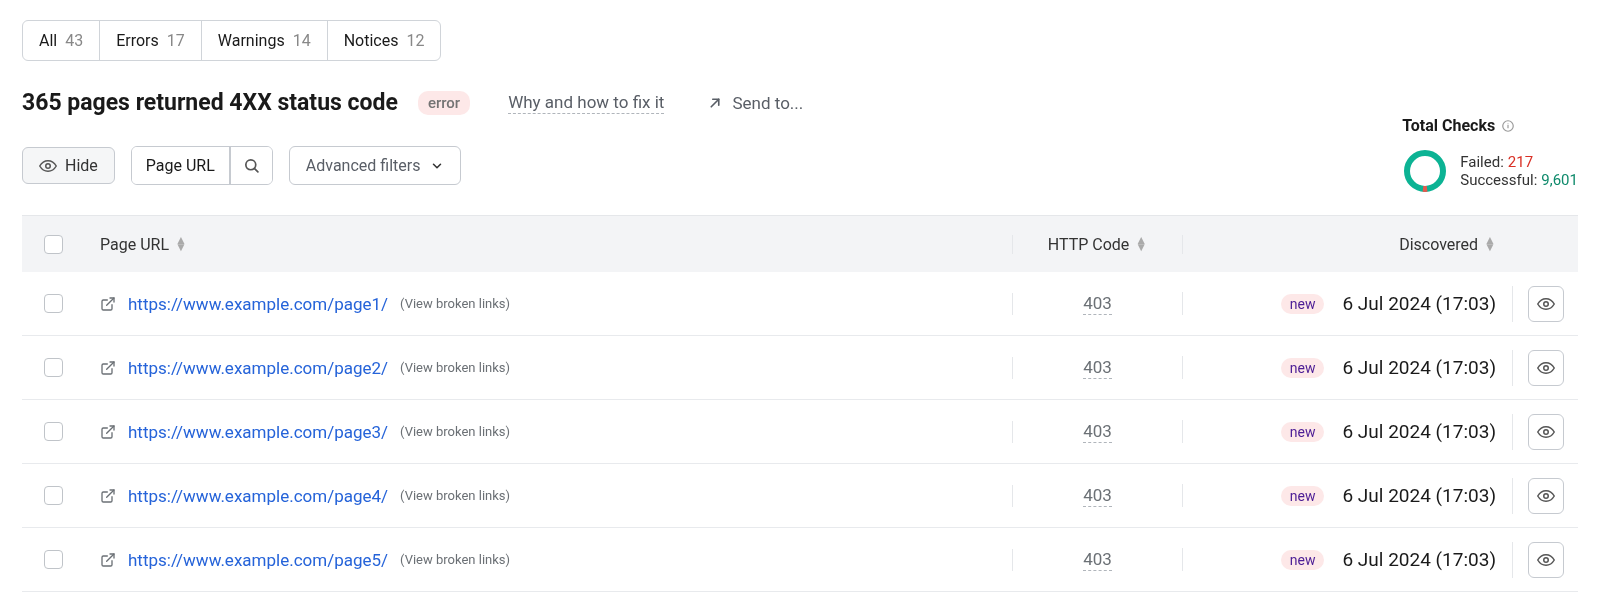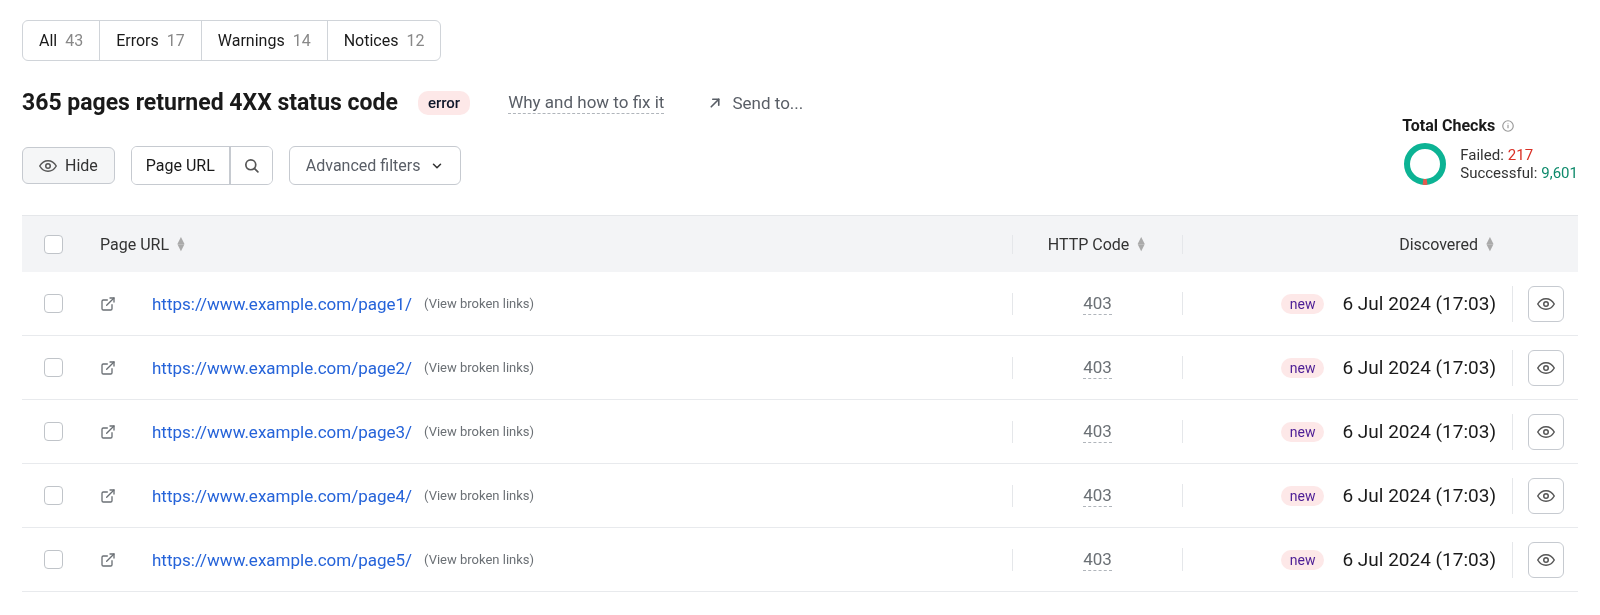--- a/index.html
+++ b/index.html
@@ -39,21 +39,21 @@
     gap: 20px;
     margin-bottom: 30px;
   }
   .page-title {
     font-size: 23px;
     font-weight: 700;
     color: #1a1a1a;
   }
   .badge-error {
     background: #fde8e8;
-    color: #0f172a;
+    color: #737373;
     font-size: 15px;
     padding: 3px 10px;
     border-radius: 10px;
     font-weight: 500;
   }
   .link-dashed {
     color: #595e66;
     font-size: 17px;
     border-bottom: 1px dashed #b0b5bb;
     padding-bottom: 1px;
@@ -141,21 +141,21 @@
     align-items: flex-start;
     gap: 12px;
   }
   .total-checks-title {
     font-weight: 700;
     font-size: 16px;
     color: #1a1a1a;
     display: flex;
     align-items: center;
     gap: 6px;
-    margin-bottom: 6px;
+    margin-bottom: 13px;
   }
   .donut { width: 46px; height: 46px; }
   .checks-stats { display: flex; flex-direction: column; font-size: 15px; }
   .checks-stats .line { display: flex; gap: 4px; color: #333; }
   .checks-stats .failed { color: #d93025; }
   .checks-stats .success { color: #0e8a6b; }
 
   
   .table { margin-top: 30px; border-top: 1px solid #e5e7ea; }
   .thead {
@@ -173,21 +173,21 @@
   .sort-icon { color: #aaa; font-size: 12px; display: inline-flex; flex-direction: column; line-height: 7px; }
 
   .trow {
     display: flex;
     align-items: center;
     height: 64px;
     border-bottom: 1px solid #e8eaed;
     background: #fff;
   }
   .trow .col-url { display:flex; align-items:center; gap:12px; }
-  .url-link { color: #2563d9; font-size: 17px; cursor: pointer; margin-left: 24px; }
+  .url-link { color: #2563d9; font-size: 17px; cursor: pointer; }
   .view-broken { color: #6b7075; font-size: 13px; }
   .http-code { color: #6b7075; font-size: 17px; border-bottom: 1px dashed #b0b5bb; padding-bottom: 1px; }
   .badge-new {
     background: #fde8e8;
     color: #4c1d95;
     font-size: 14px;
     padding: 2px 9px;
     border-radius: 10px;
     margin-right: 12px;
   }

